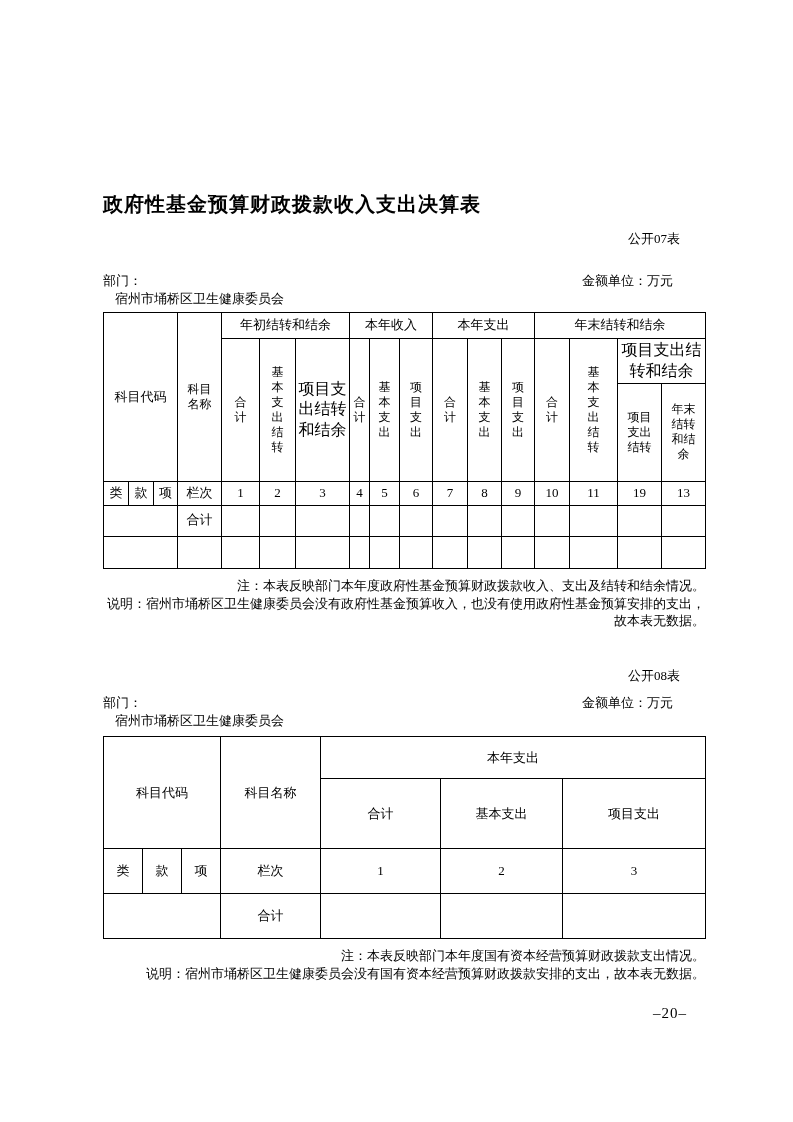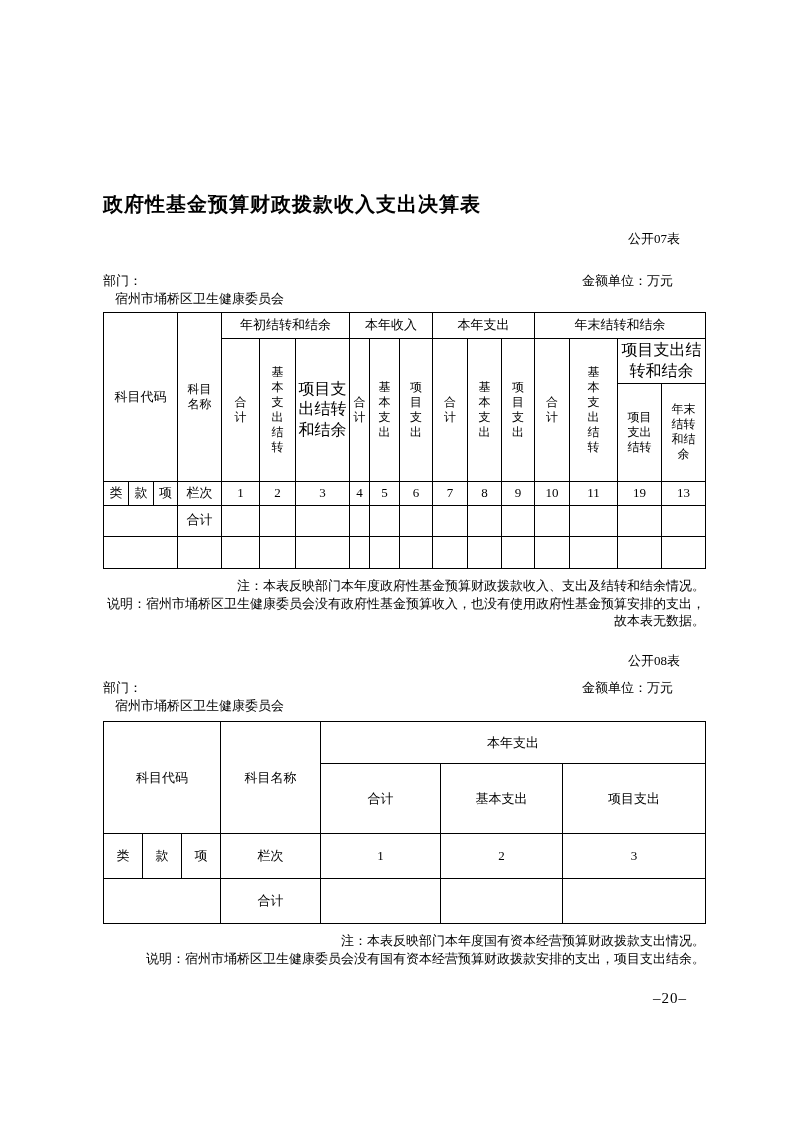--- a/index.html
+++ b/index.html
@@ -38,21 +38,21 @@
   tr.h42 { height: 42px; } tr.h70 { height: 70px; } tr.h45 { height: 45px; }
 
   .notes { font-size: 13px; line-height: 1.38; margin-top: 8px; }
   .notes p { margin: 0; word-break: break-all; text-align: right; }
 
   .s1-title { margin-top: 0; }
   .s1-code { margin-top: 14px; }
   .s1-meta { margin-top: 24px; }
   .s1-table { margin-top: 4px; }
   .s2-title { margin-top: 38px; }
-  .s2-code { margin-top: 22px; }
+  .s2-code { margin-top: 37px; }
   .s2-meta { margin-top: 9px; }
   .s2-table { margin-top: 6px; }
 
   .page-number {
     margin-top: 22px; text-align: right; padding-right: 18px;
     font-size: 15px; letter-spacing: 1px;
   }
 </style>
 </head>
 <body>
@@ -248,19 +248,19 @@
         <td>合计</td>
         <td></td>
         <td></td>
         <td></td>
       </tr>
     </tbody>
       </table>
 
     <div class="notes">
       <p>注：本表反映部门本年度国有资本经营预算财政拨款支出情况。</p>
-      <p>说明：宿州市埇桥区卫生健康委员会没有国有资本经营预算财政拨款安排的支出，项目支出结余。</p>
+      <p>说明：宿州市埇桥区卫生健康委员会没有国有资本经营预算财政拨款安排的支出，故本表无数据。</p>
     </div>
 
     <div class="page-number">–20–</div>
 
   </div>
 </div>
 
 </body></html>

